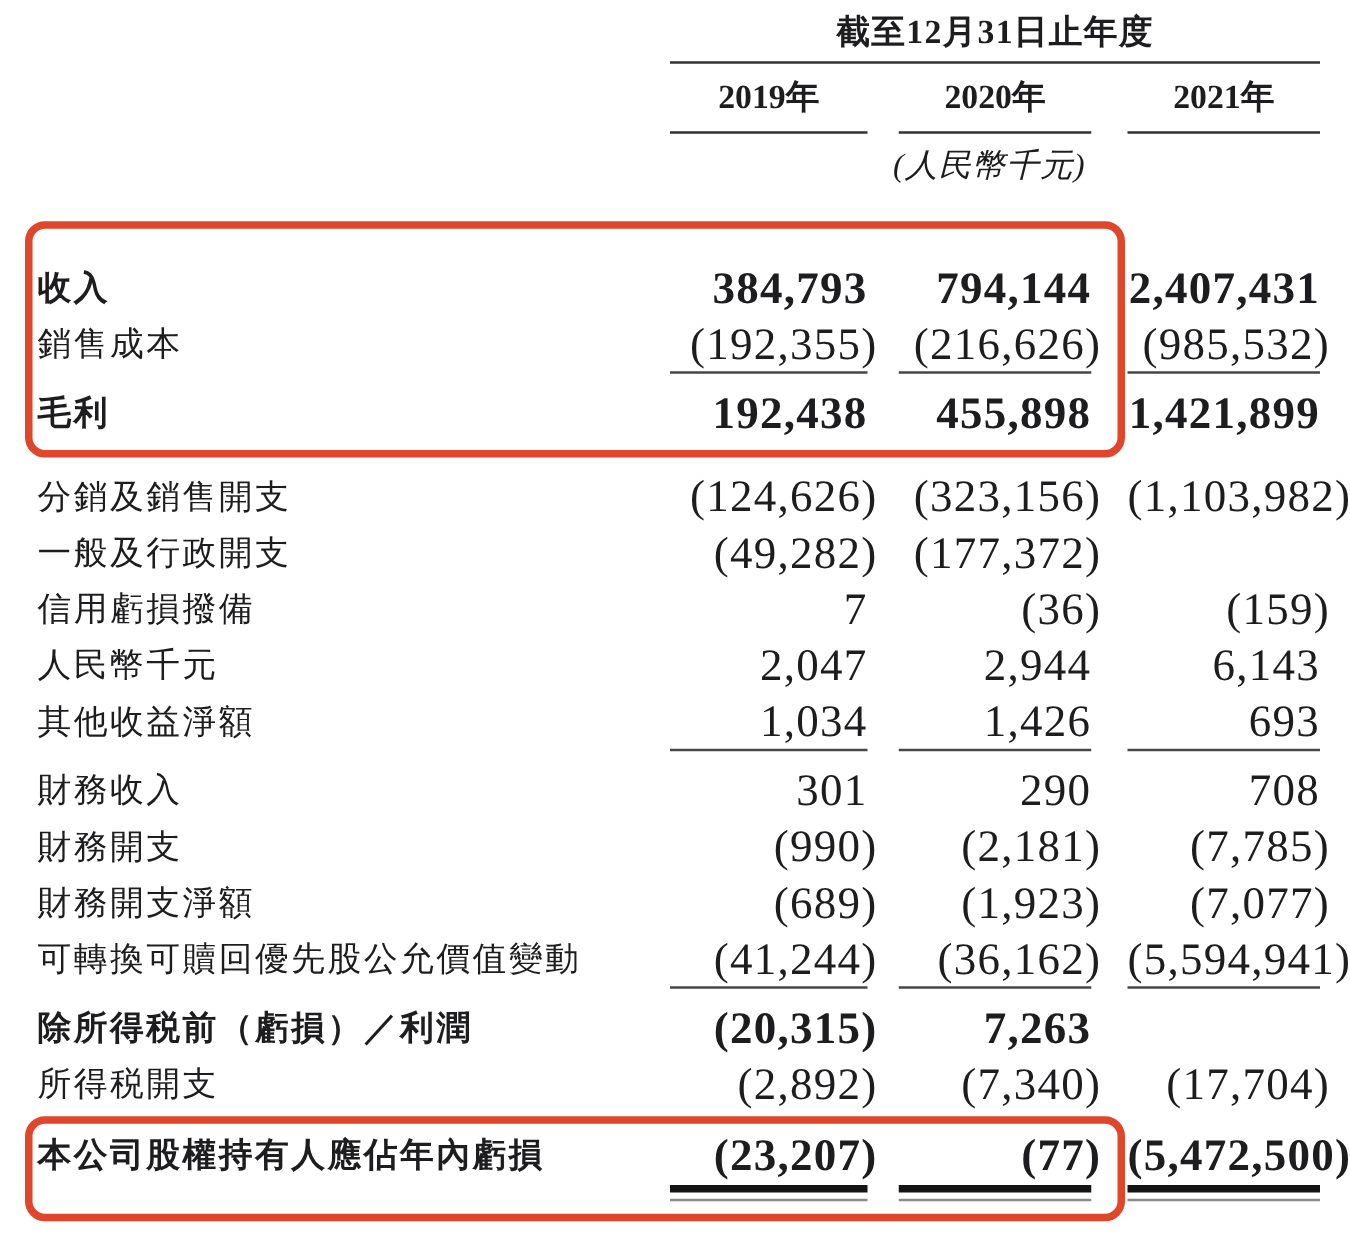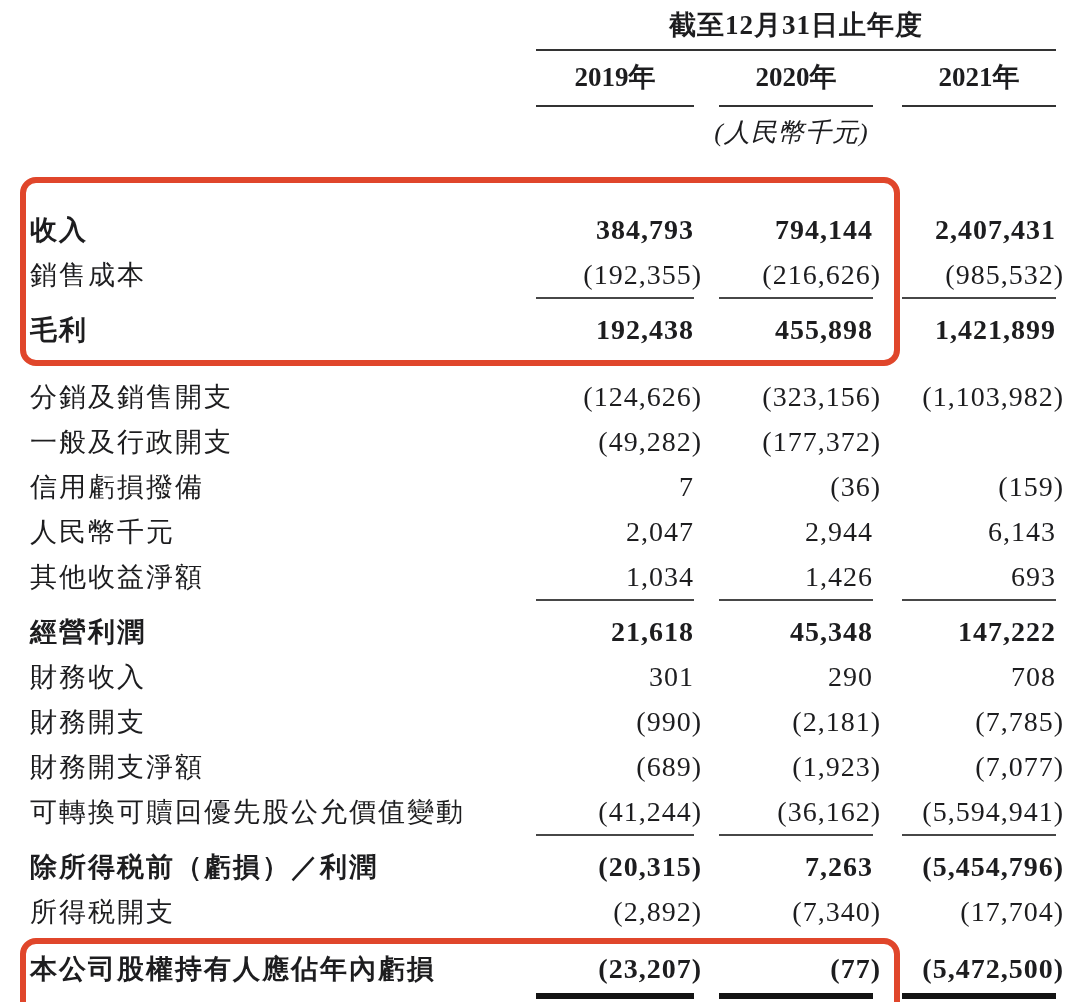--- a/index.html
+++ b/index.html
@@ -14,21 +14,21 @@
     padding: 6px 16px 0 30px;
   }
   
   .row, .rule-row {
     display: grid;
     grid-template-columns: 506px 166px 179px 183px;
     align-items: center;
   }
   .row { height: 45px; }
   .cell { box-sizing: border-box; min-width: 0; }
-  .num  { text-align: right; padding-right: 8px; font-size: 28px; letter-spacing: 1px; white-space: nowrap; }
+  .num  { text-align: right; padding-right: 8px; font-size: 36px; letter-spacing: 1px; white-space: nowrap; }
   .num.neg { padding-right: 0; }
   .c2 { padding-left: 17px; }
   .c3 { padding-left: 21px; }
   .label { font-size: 27px; letter-spacing: 2px; white-space: nowrap; }
   .row.bold .label, .row.bold .num { font-weight: bold; }
 
   
   .head-row { height: auto; align-items: end; }
   .period { grid-column: 2 / 5; padding-right: 8px; text-align: center; }
   .period-text { font-size: 27px; font-weight: bold; letter-spacing: 1px; line-height: 38px; }
@@ -159,26 +159,20 @@
     <div class="cell c1" style="padding-right:8px;">
       <div class="bar-thick"></div>
     </div>
     <div class="cell c2" style="padding-right:8px;">
       <div class="bar-thick"></div>
     </div>
     <div class="cell c3" style="padding-right:8px;">
       <div class="bar-thick"></div>
     </div>
   </div>
-        <div class="row bold">
-    <div class="cell label">經營利潤</div>
-    <div class="cell num c1">21,618</div>
-    <div class="cell num c2">45,348</div>
-    <div class="cell num c3">147,222</div>
-  </div>
         <div class="row">
     <div class="cell label">財務收入</div>
     <div class="cell num c1">301</div>
     <div class="cell num c2">290</div>
     <div class="cell num c3">708</div>
   </div>
         <div class="row">
     <div class="cell label">財務開支</div>
     <div class="cell num c1 neg">(990)</div>
     <div class="cell num c2 neg">(2,181)</div>
@@ -205,21 +199,20 @@
       <div class="bar-thick"></div>
     </div>
     <div class="cell c3" style="padding-right:8px;">
       <div class="bar-thick"></div>
     </div>
   </div>
         <div class="row bold">
     <div class="cell label">除所得税前（虧損）／利潤</div>
     <div class="cell num c1 neg">(20,315)</div>
     <div class="cell num c2">7,263</div>
-    <div class="cell num c3 neg">(5,454,796)</div>
   </div>
         <div class="row">
     <div class="cell label">所得税開支</div>
     <div class="cell num c1 neg">(2,892)</div>
     <div class="cell num c2 neg">(7,340)</div>
     <div class="cell num c3 neg">(17,704)</div>
   </div>
       </div>
       <div class="highlight hl-bottom">
         <div class="row bold">

